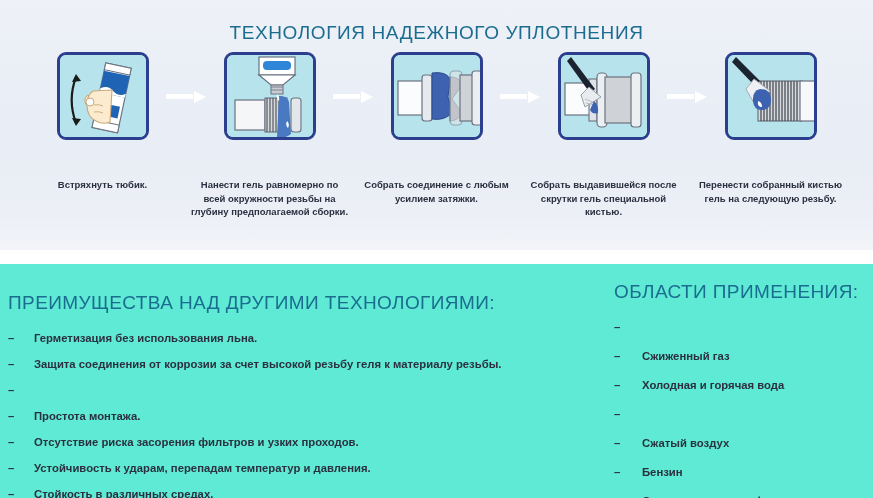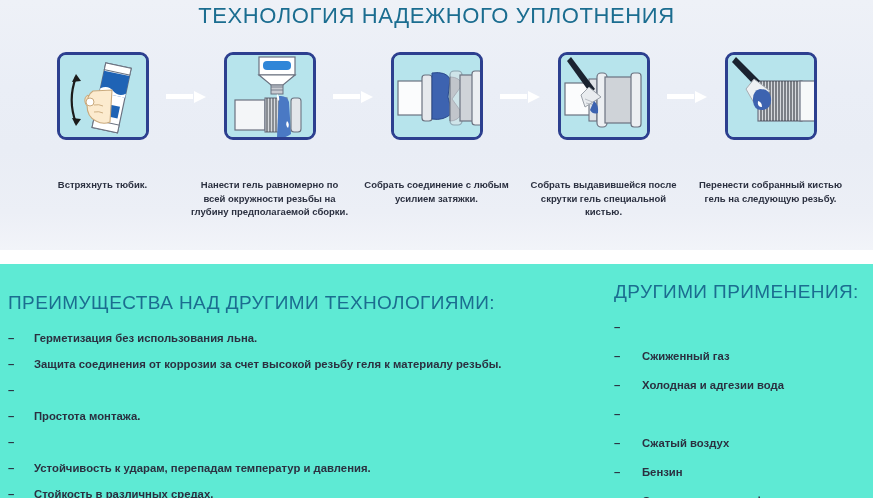--- a/index.html
+++ b/index.html
@@ -24,22 +24,22 @@
                 #eef1f7 0%,
                 #eaeef6 35%,
                 #e9edf5 60%,
                 #eceff6 85%,
                 #f2f4f9 100%);
     box-sizing: border-box;
   }
 
   #banner-title {
     text-align: center;
-    padding-top: 3px;
-    font-size: 22px;
+    padding-top: 22px;
+    font-size: 19px;
     letter-spacing: 0.6px;
     color: #1b6d90;
     font-weight: 400;
     font-family: "Liberation Sans", sans-serif;
   }
 
   
   #steps-row {
     position: absolute;
     top: 52px;
@@ -384,45 +384,46 @@
       </li>
       <li>
         <span class="dash">–</span>
       </li>
       <li>
         <span class="dash">–</span>
         <span class="btext">Простота монтажа.</span>
       </li>
       <li>
         <span class="dash">–</span>
+        <span class="btext">Отсутствие риска засорения фильтров и узких проходов.</span>
       </li>
       <li>
         <span class="dash">–</span>
         <span class="btext">Устойчивость к ударам, перепадам температур и давления.</span>
       </li>
       <li>
         <span class="dash">–</span>
         <span class="btext">Стойкость в различных средах.</span>
       </li>
     </ul>
   </div>
 
   <div id="col-right">
-    <div class="section-heading">ДРУГИМИ ПРИМЕНЕНИЯ:</div>
+    <div class="section-heading">ОБЛАСТИ ПРИМЕНЕНИЯ:</div>
     <ul class="bullets">
       <li>
         <span class="dash">–</span>
       </li>
       <li>
         <span class="dash">–</span>
         <span class="btext">Сжиженный газ</span>
       </li>
       <li>
         <span class="dash">–</span>
-        <span class="btext">Холодная и адгезии вода</span>
+        <span class="btext">Холодная и горячая вода</span>
       </li>
       <li>
         <span class="dash">–</span>
       </li>
       <li>
         <span class="dash">–</span>
         <span class="btext">Сжатый воздух</span>
       </li>
       <li>
         <span class="dash">–</span>

